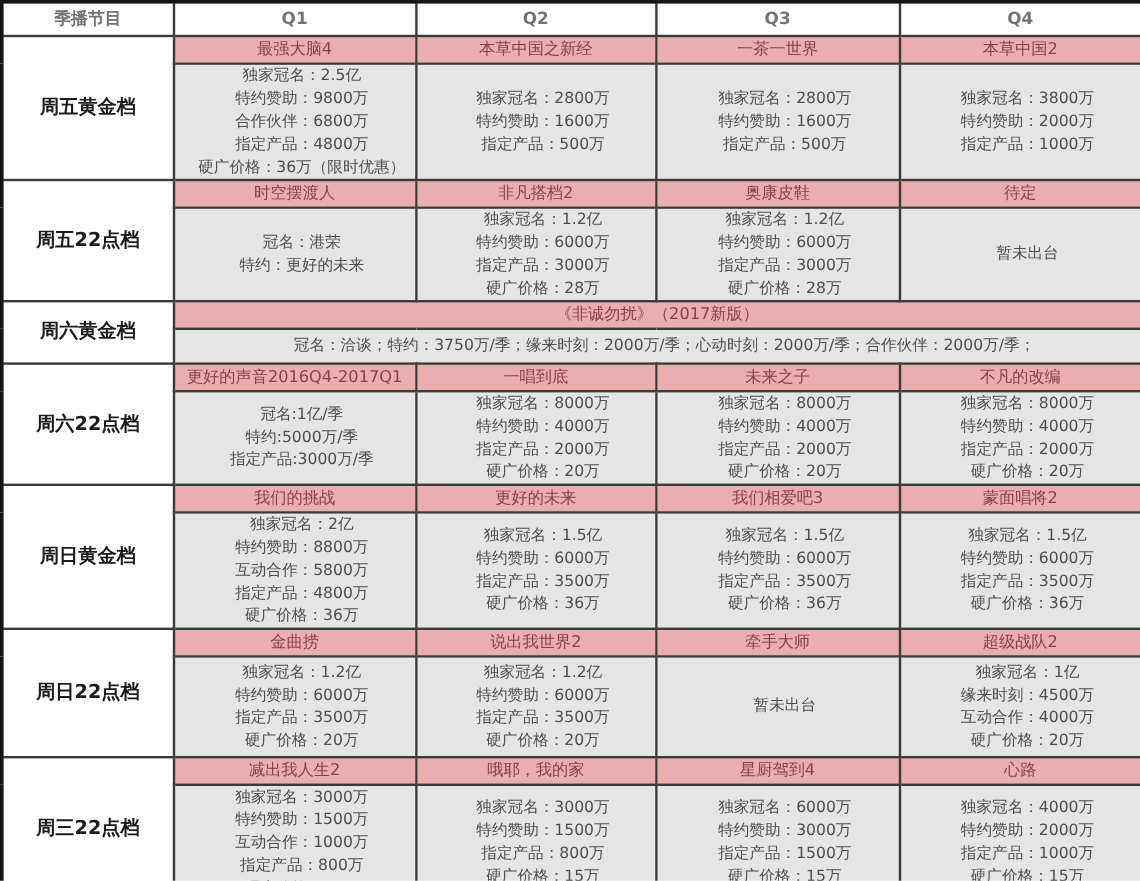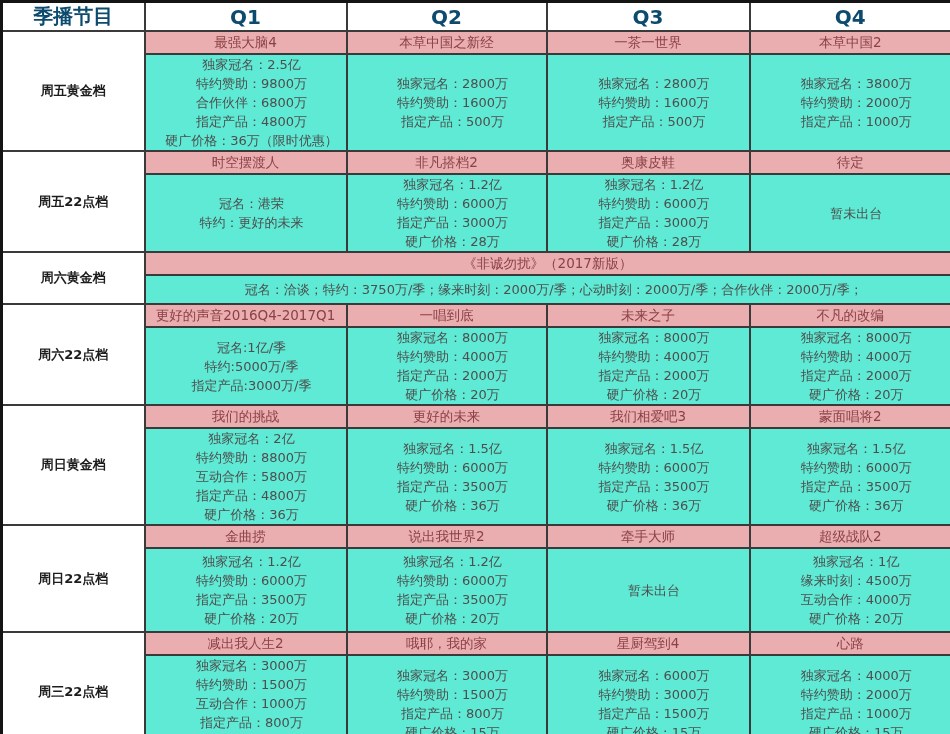--- a/index.html
+++ b/index.html
@@ -8,30 +8,30 @@
     border-collapse:collapse;table-layout:fixed;
     width:950px;height:734px;
     border:3px solid #141414;
     font-family:"DejaVu Sans","Liberation Sans",sans-serif;
   }
   th,td{
     border:2px solid #3a3a3a;
     text-align:center;vertical-align:middle;
     padding:0;overflow:hidden;
   }
-  th{font-size:20px;font-weight:bold;color:#0c4a6e;background:#ffffff;}
-  td.label{font-size:13px;font-weight:bold;color:#1c1c1c;background:#ffffff;}
+  th{font-size:14px;font-weight:bold;color:#737373;background:#ffffff;}
+  td.label{font-size:16px;font-weight:bold;color:#1c1c1c;background:#ffffff;}
   td.band{
     background:var(--band-bg,#eaaeb0);
     color:var(--band-text,#8b4045);
     font-size:13.5px;font-weight:500;margin-top:40px;
   }
   td.detail{
     color:var(--detail-text,#4e4e4e);
-    font-size:13px;line-height:19px;background:#5eead4;padding-left:12px;
+    font-size:13px;line-height:19px;background:#e5e5e5;padding-left:12px;
   }
   td.detail div{white-space:nowrap;}
   tr.rh{height:28px;}
   tr.rb{height:23px;}
   tr.d1{height:96px;}
   tr.d2{height:70px;}
   tr.d3{height:29px;}
   tr.d4{height:77px;}
   tr.d5{height:95px;margin-top:32px;}
   tr.d6{height:84px;}

